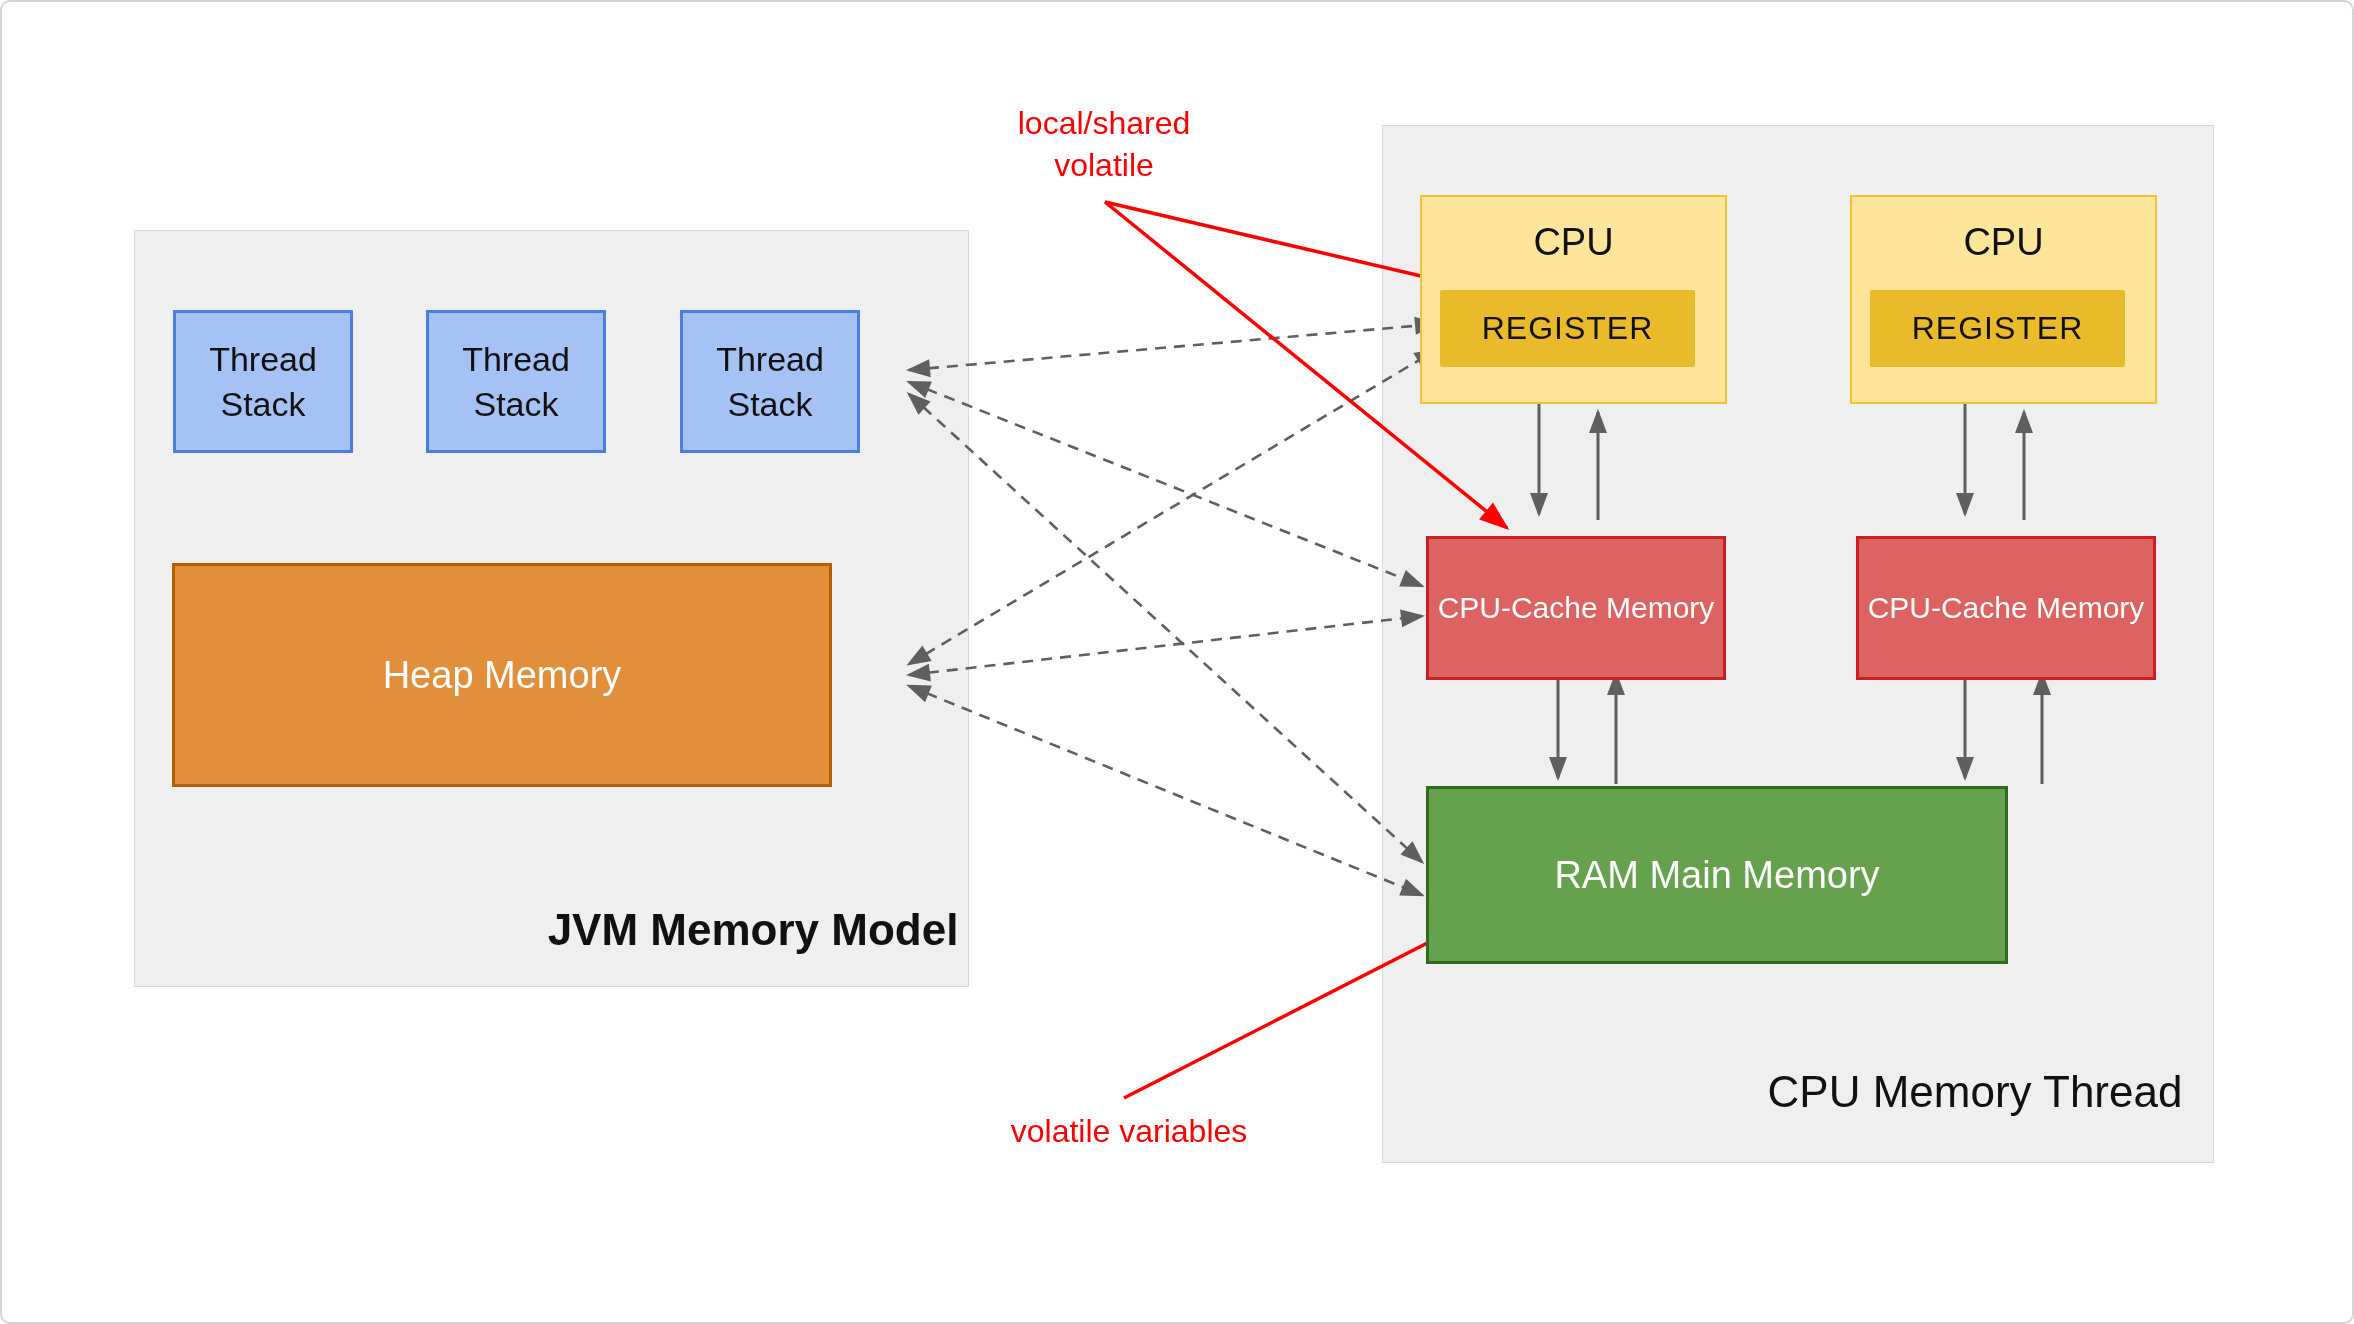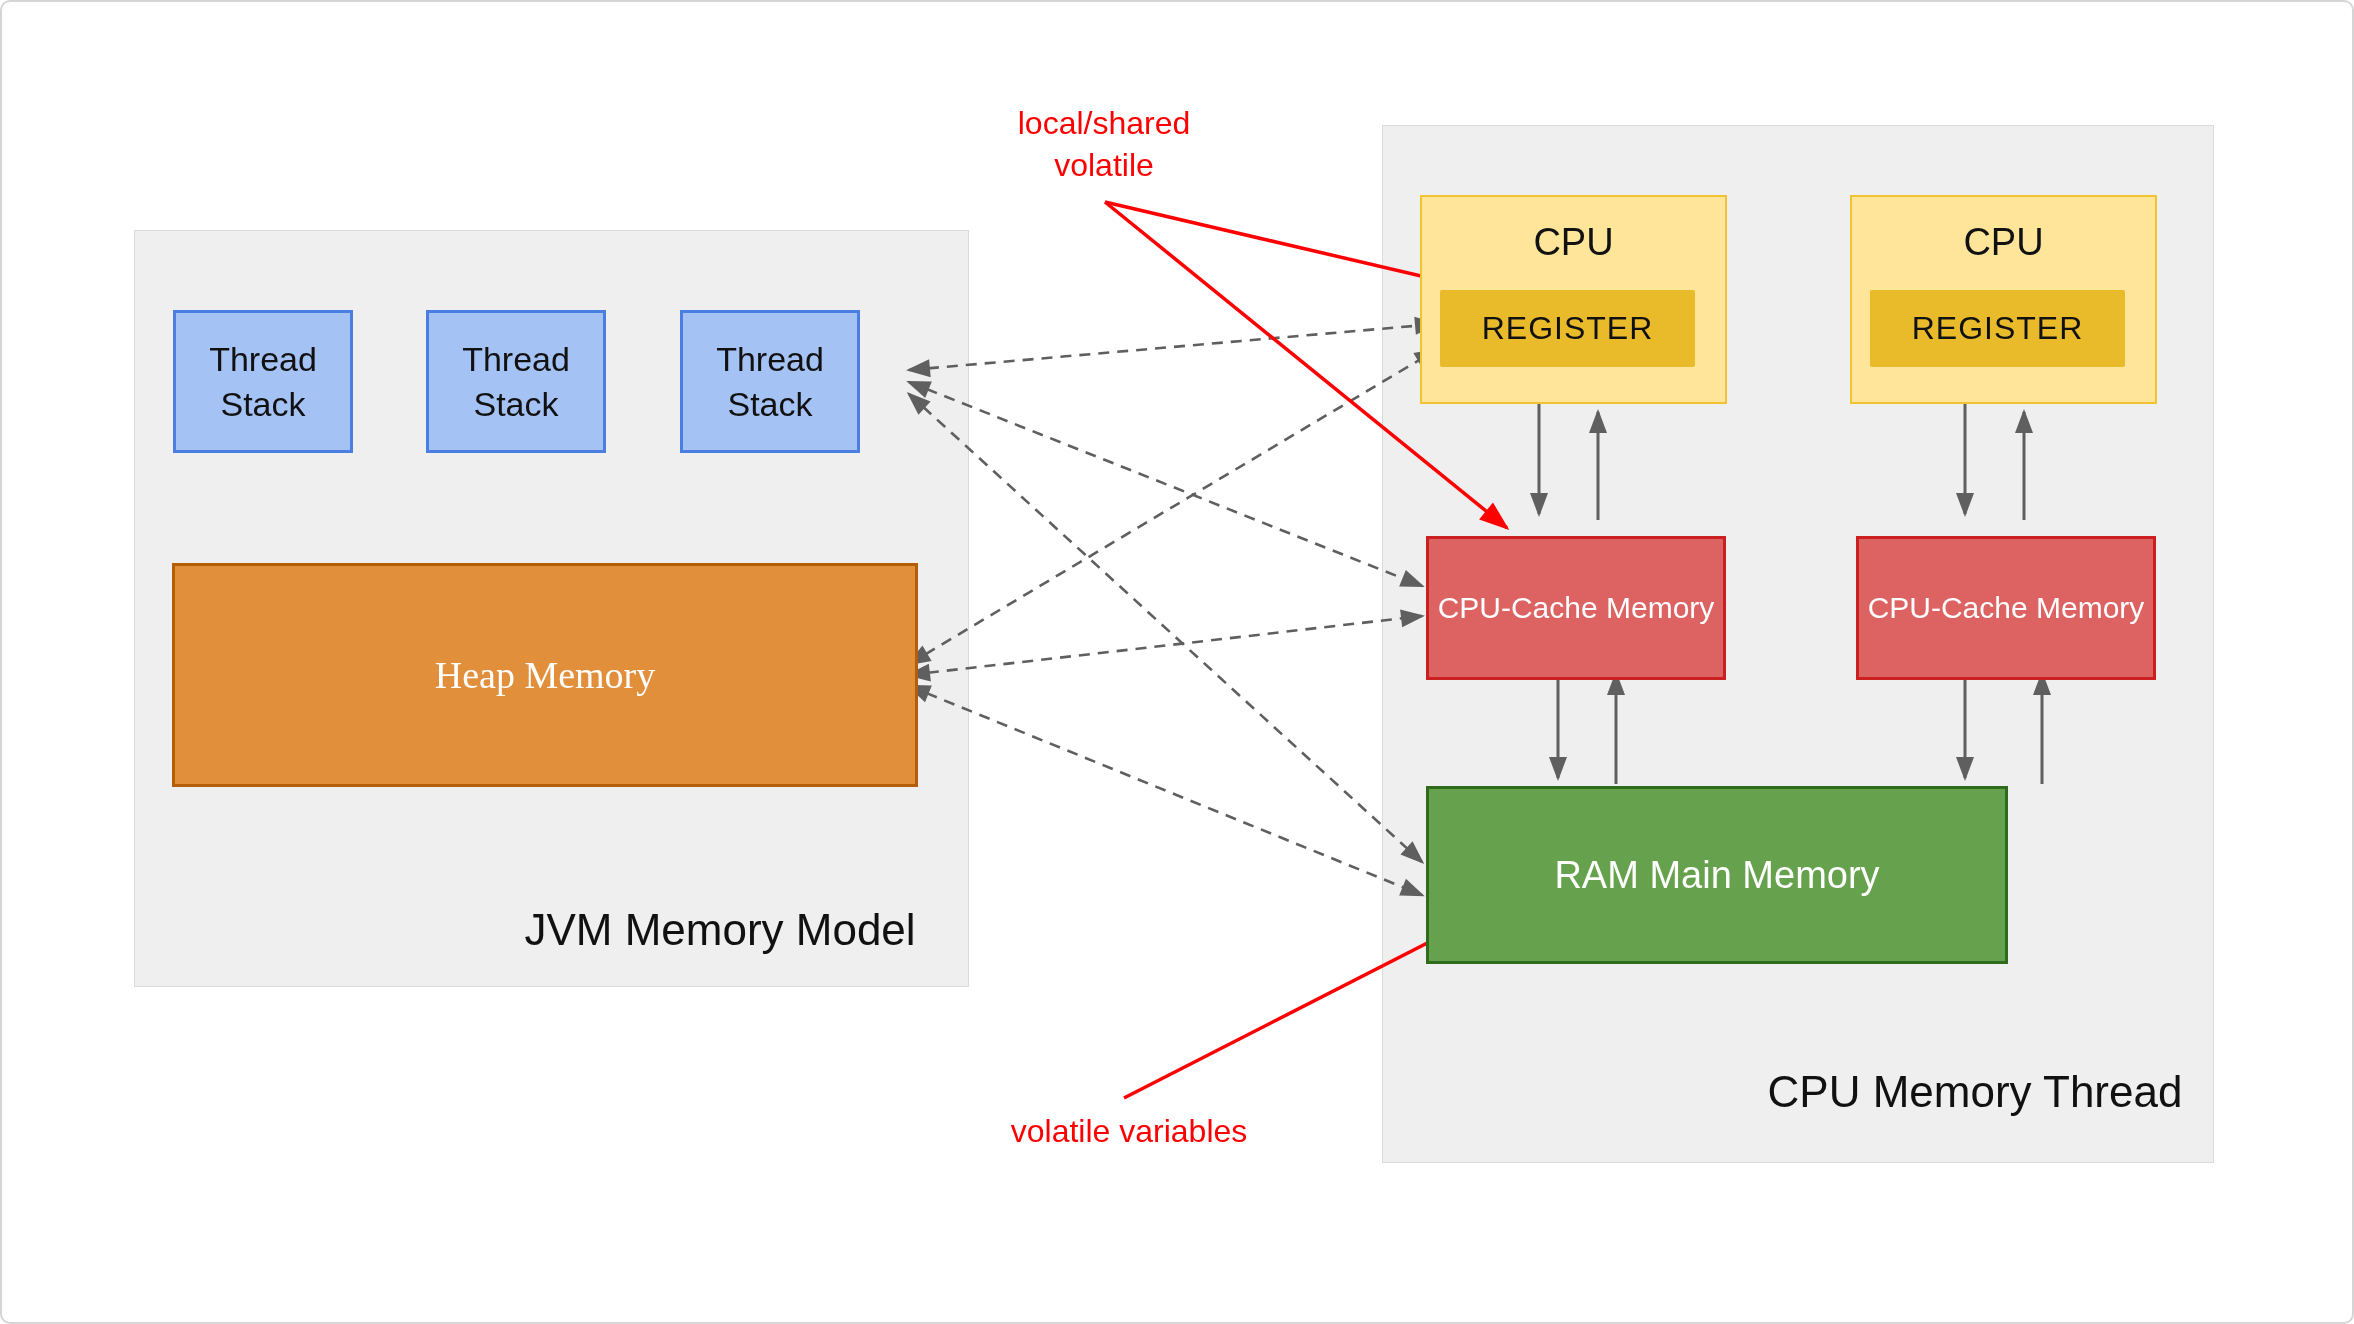--- a/index.html
+++ b/index.html
@@ -29,23 +29,23 @@
     position:absolute; box-sizing:border-box;
     display:flex; align-items:center; justify-content:center;
     text-align:center; color:var(--text-dark);
   }
   .thread{
     width:180px; height:143px; top:308px;
     background:var(--thread-fill); border:3px solid var(--thread-border);
     font-size:34px; line-height:1.32;
   }
   .heap{
-    left:170px; top:561px; width:746px; height:224px;
+    left:170px; top:561px; width:660px; height:224px;
     background:var(--heap-fill); border:3px solid var(--heap-border);
-    color:var(--text-light); font-size:38px;font-family:Liberation Serif, serif;
+    color:var(--text-light); font-size:38px;
   }
   .cpu{
     top:193px; width:307px; height:209px;
     background:var(--cpu-fill); border:2.5px solid var(--cpu-border);
     align-items:flex-start; padding-top:24px;
     font-size:38px;
   }
   .register{
     top:288px; width:255px; height:77px;
     background:var(--register-fill); border-radius:2px;
@@ -119,21 +119,21 @@
     <line class="redline" x1="1103" y1="200" x2="1505" y2="526" marker-end="url(#mr)"></line>
     <line class="redline" x1="1122" y1="1096" x2="1486" y2="910" marker-end="url(#mr)"></line>
   </svg>
 
   <div class="box thread" style="left:171px;">Thread Stack</div>
   <div class="box thread" style="left:424px;">Thread Stack</div>
   <div class="box thread" style="left:678px;">Thread Stack</div>
 
   <div class="box heap">Heap Memory</div>
 
-  <div class="panel-label" style="left:418px; top:903px;">JVM Memory Model</div>
+  <div class="panel-label" style="left:451px; top:903px;font-weight:bold;">JVM Memory Model</div>
 
   <div class="box cpu" style="left:1418px;">CPU</div>
   <div class="box register" style="left:1438px;">REGISTER</div>
   <div class="box cache" style="left:1424px;">CPU-Cache Memory</div>
 
   <div class="box cpu" style="left:1848px;">CPU</div>
   <div class="box register" style="left:1868px;">REGISTER</div>
   <div class="box cache" style="left:1854px;">CPU-Cache Memory</div>
 
   <div class="box ram">RAM Main Memory</div>

